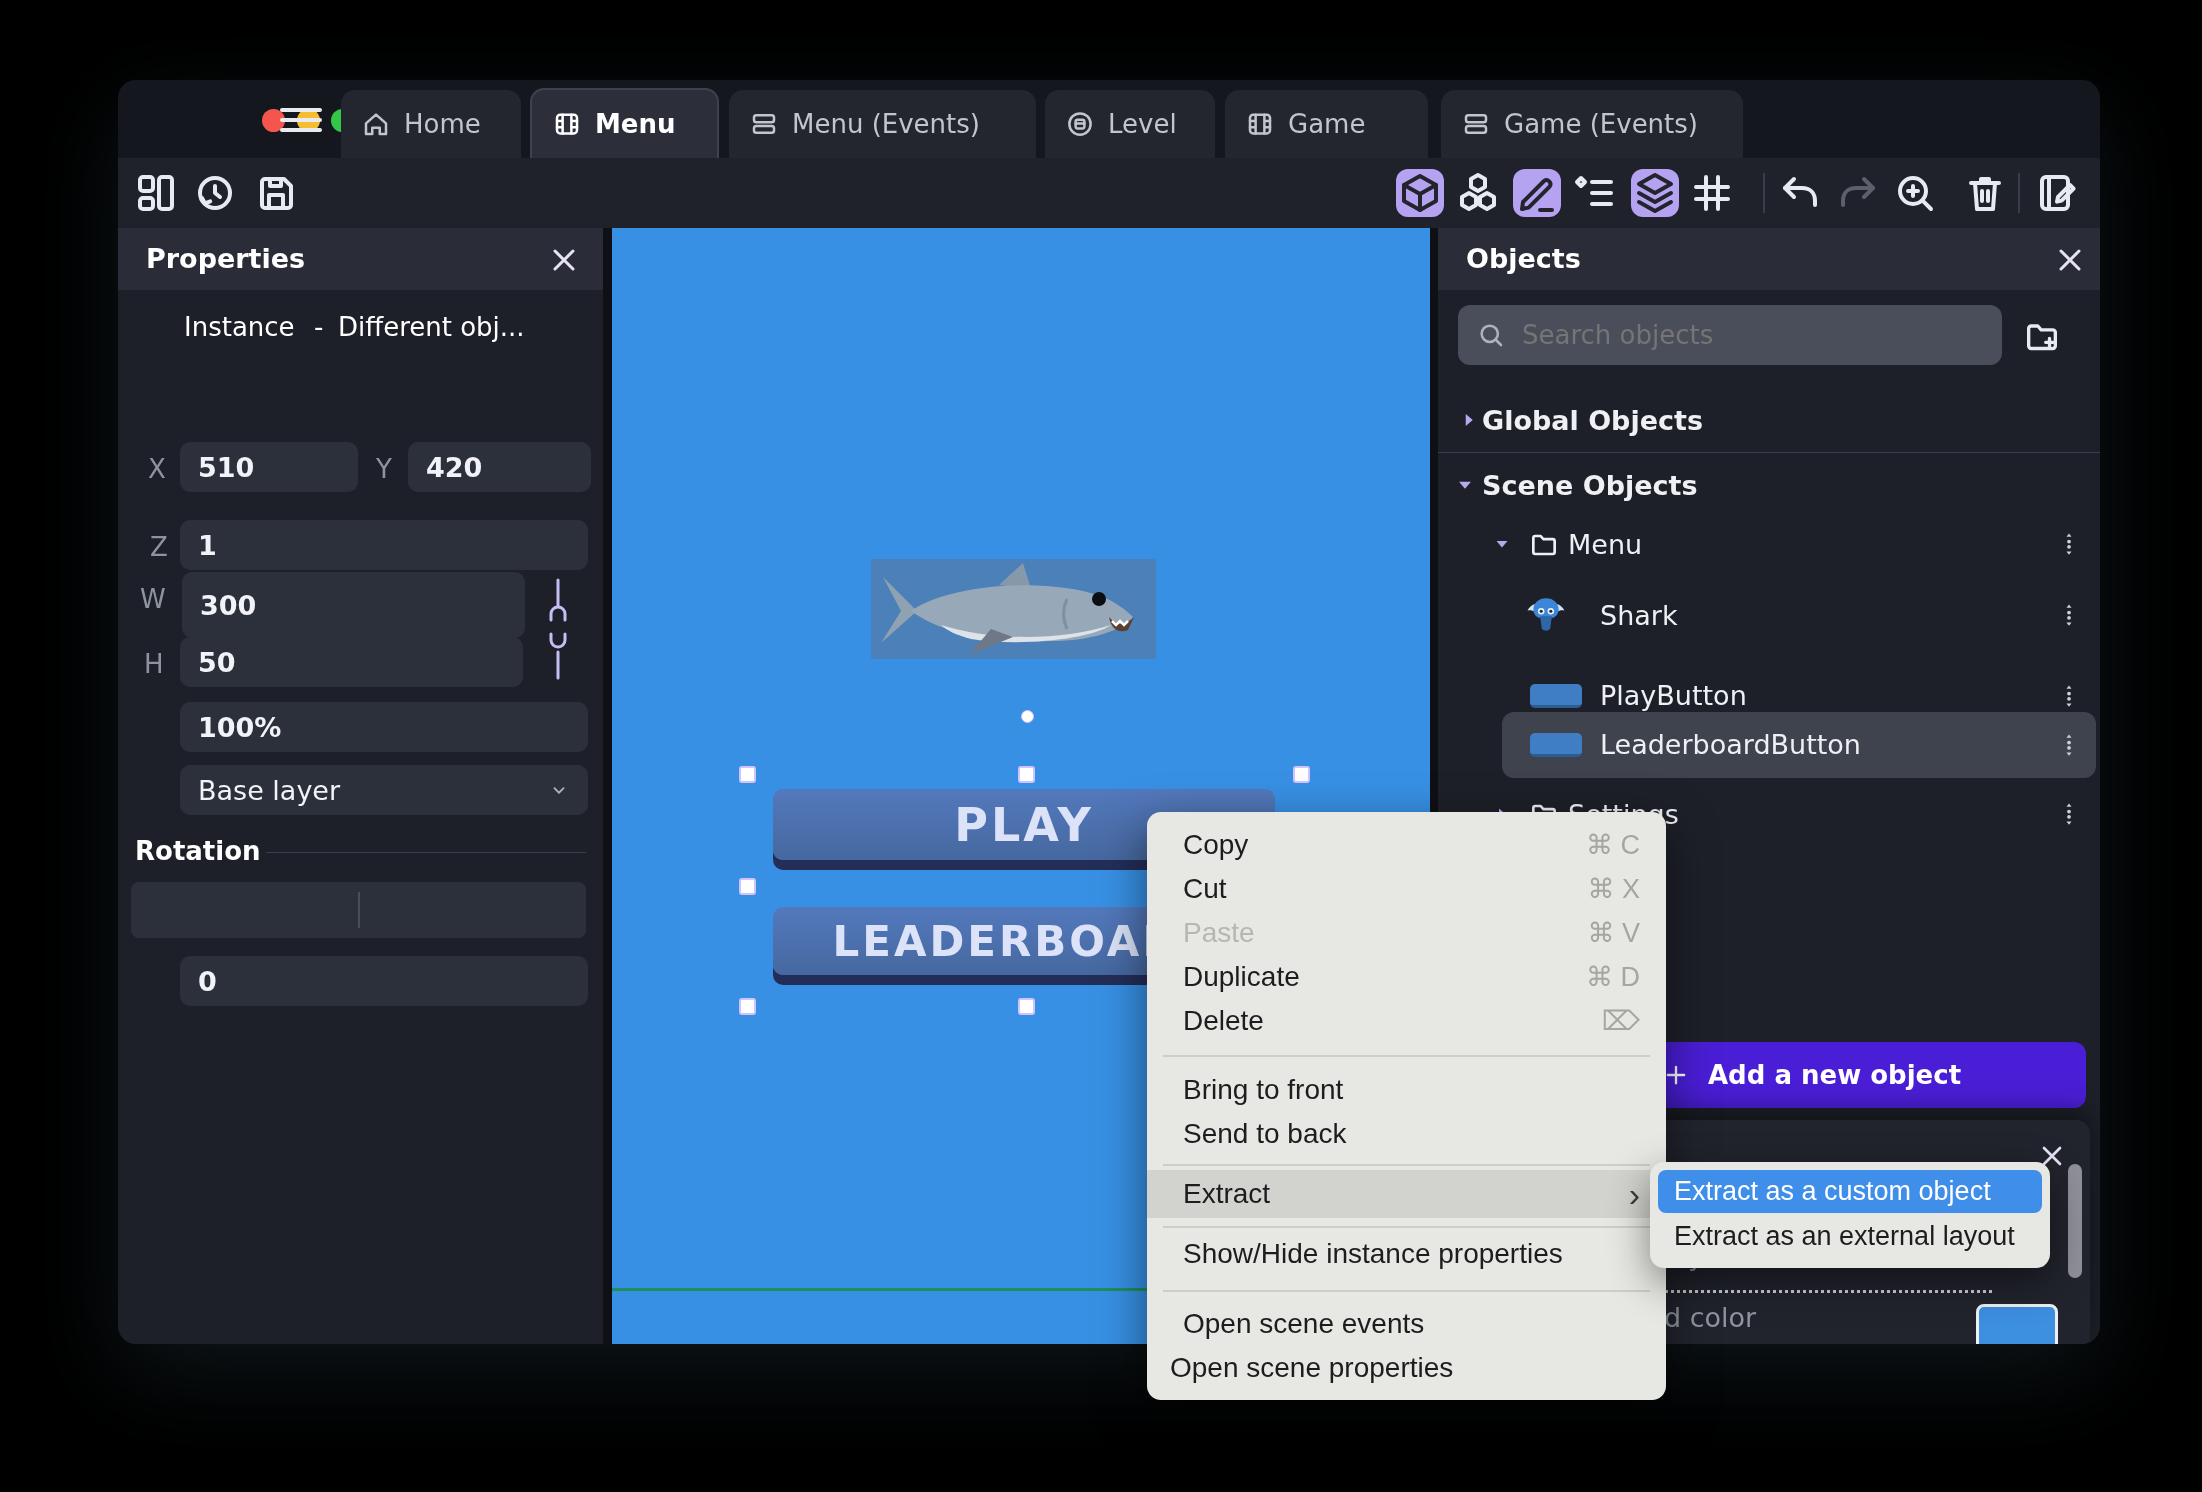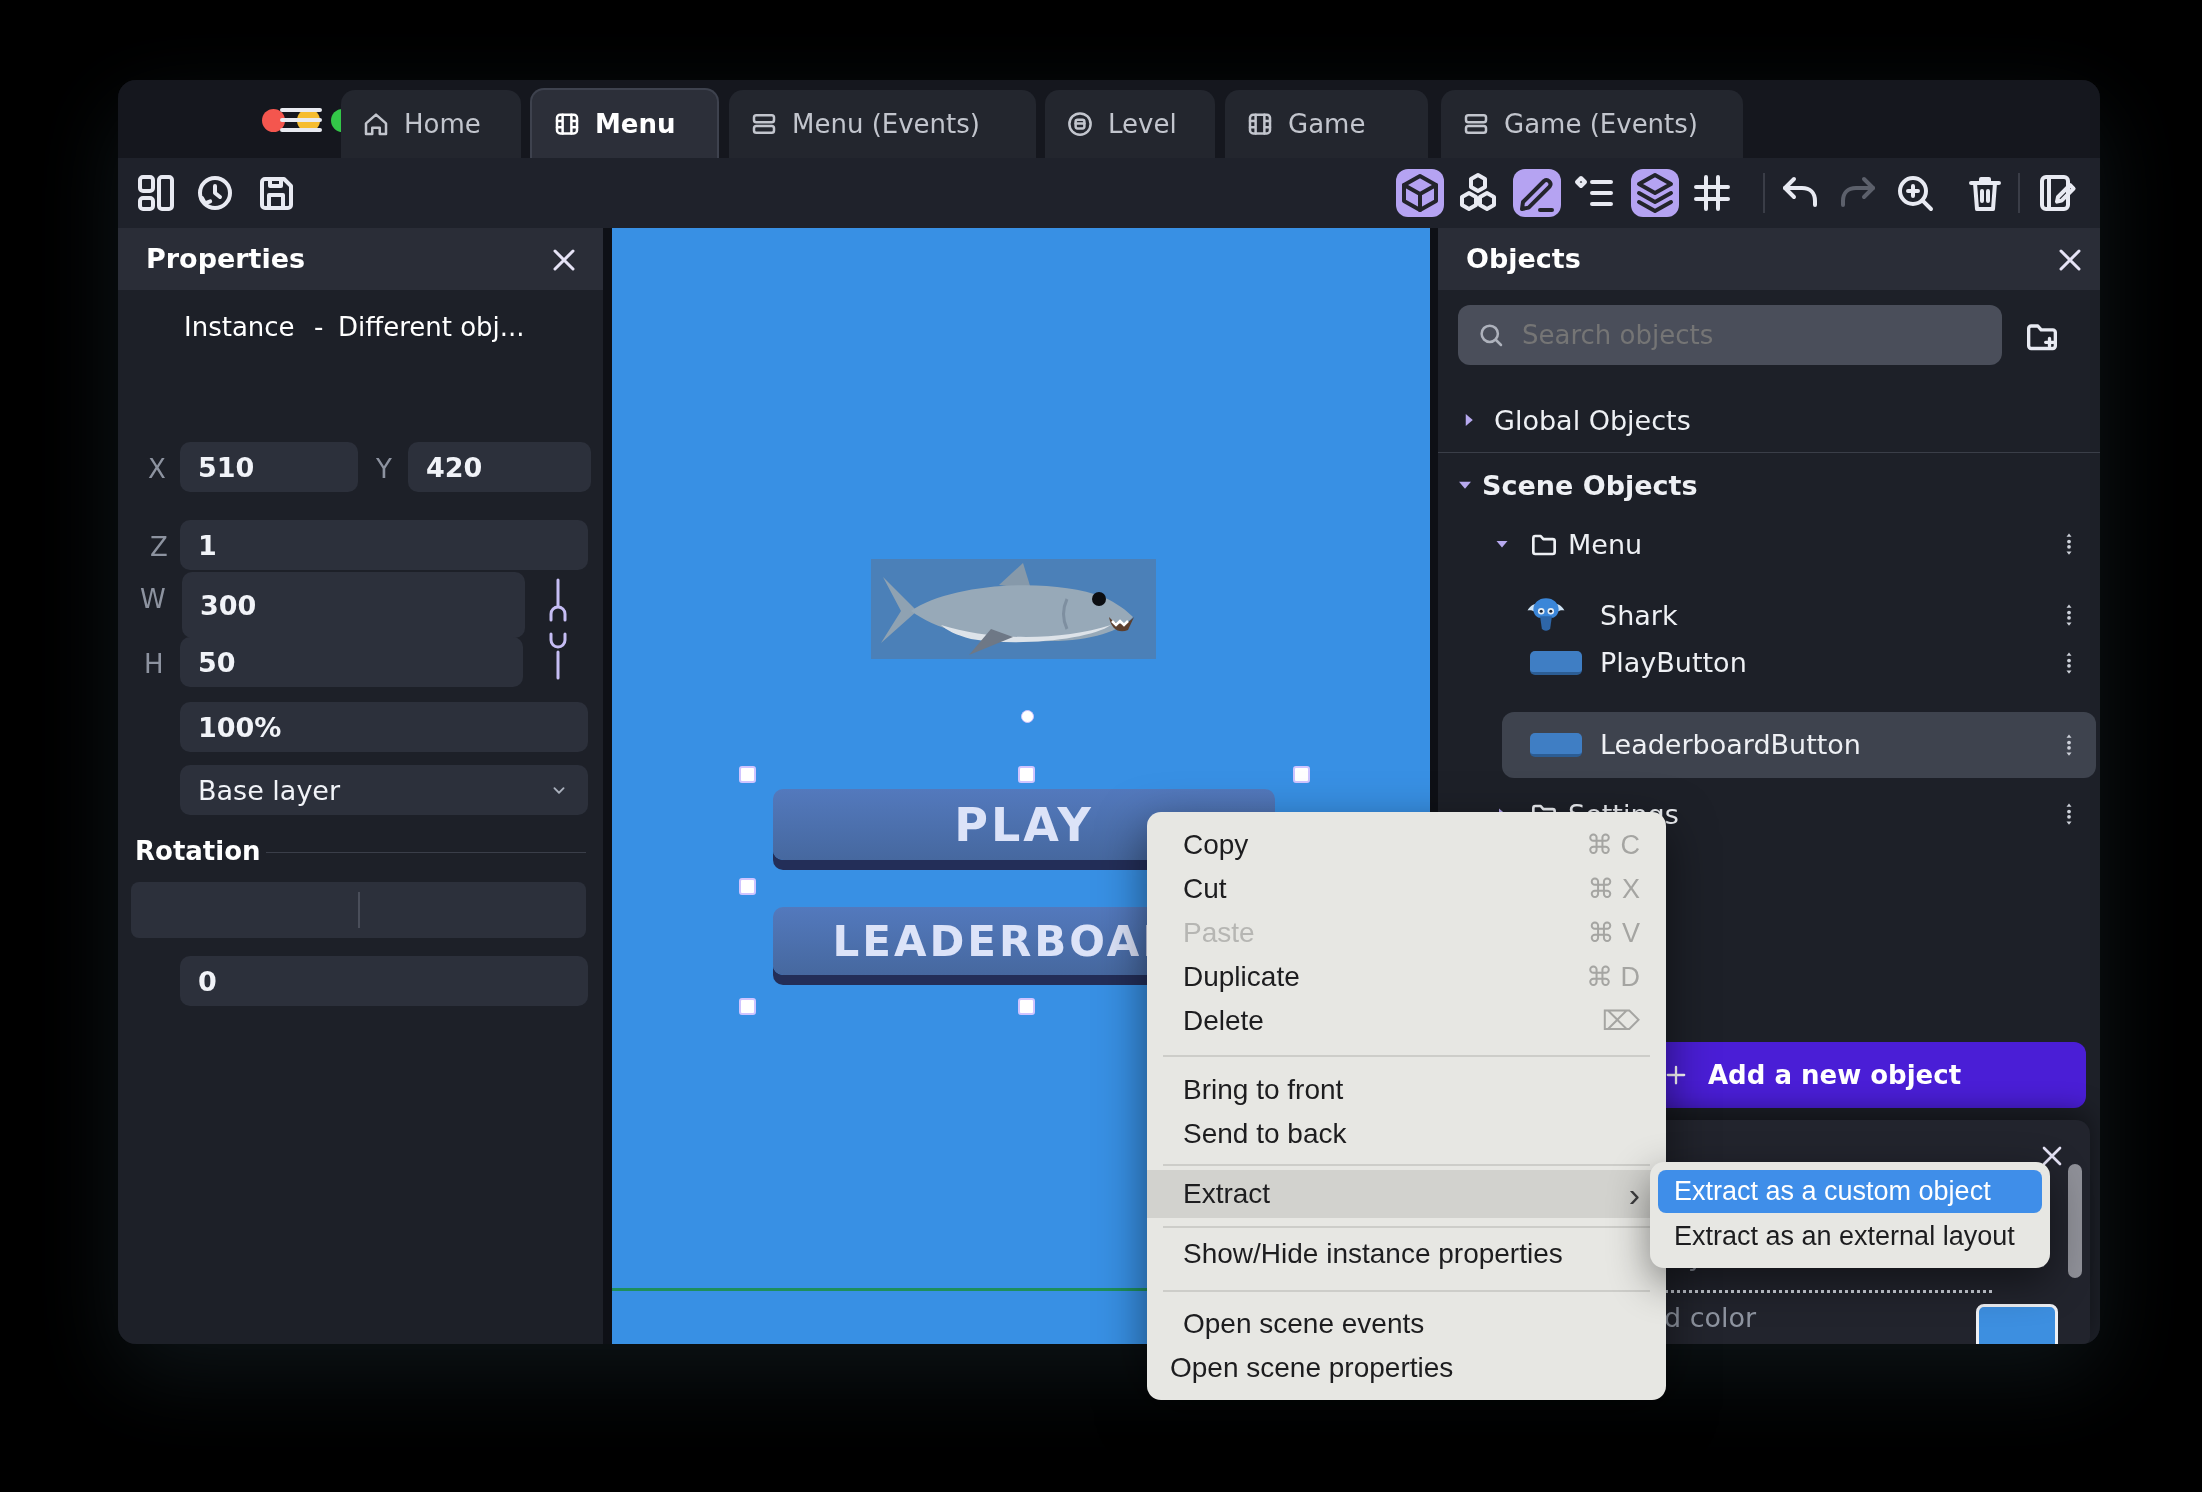--- a/index.html
+++ b/index.html
@@ -433,21 +433,21 @@
             <path d="M16.5 13.5v4.5M14.2 15.8h4.6"></path>
           </svg>
         </span>
 
       <div class="treerow" style="top:170px;height:44px;">
         <span class="ic abs" style="left:18px;font-size:26px;color:#b7a9ef;">
             <svg viewBox="0 0 24 24">
               <path d="M9 6.5 15.5 12 9 17.5z" fill="currentColor"></path>
             </svg>
           </span>
-        <span class="treelabel" style="left:56px;font-weight:normal;">Global Objects</span>
+        <span class="treelabel" style="left:44px;font-weight:bold;">Global Objects</span>
       </div>
       <div class="abs" style="left:0;top:224px;width:100%;height:1px;background:#3a3e48;"></div>
       <div class="treerow" style="top:234px;height:46px;">
         <span class="ic abs" style="left:14px;font-size:26px;color:#b7a9ef;">
             <svg viewBox="0 0 24 24">
               <path d="M6.5 9 12 15.5 17.5 9z" fill="currentColor"></path>
             </svg>
           </span>
         <span class="treelabel" style="left:44px;font-weight:bold;">Scene Objects</span>
       </div>
@@ -491,21 +491,21 @@
         <span class="kebab ic" style="left:616px;font-size:30px;">
             <svg viewBox="0 0 24 24" fill="currentColor">
               <path d="M12 3.6l2 2.6h-4z"></path>
               <circle cx="12" cy="10" r="1.5"></circle>
               <circle cx="12" cy="14.2" r="1.5"></circle>
               <path d="M12 20.6l-2-2.6h4z"></path>
             </svg>
           </span>
       </div>
 
-      <div class="treerow" style="top:408px;height:53px;">
+      <div class="treerow" style="top:441px;height:53px;">
         <span class="spriterect" style="left:92px;"></span>
         <span class="treelabel" style="left:162px;">PlayButton</span>
         <span class="kebab ic" style="left:616px;font-size:30px;">
             <svg viewBox="0 0 24 24" fill="currentColor">
               <path d="M12 3.6l2 2.6h-4z"></path>
               <circle cx="12" cy="10" r="1.5"></circle>
               <circle cx="12" cy="14.2" r="1.5"></circle>
               <path d="M12 20.6l-2-2.6h4z"></path>
             </svg>
           </span>

